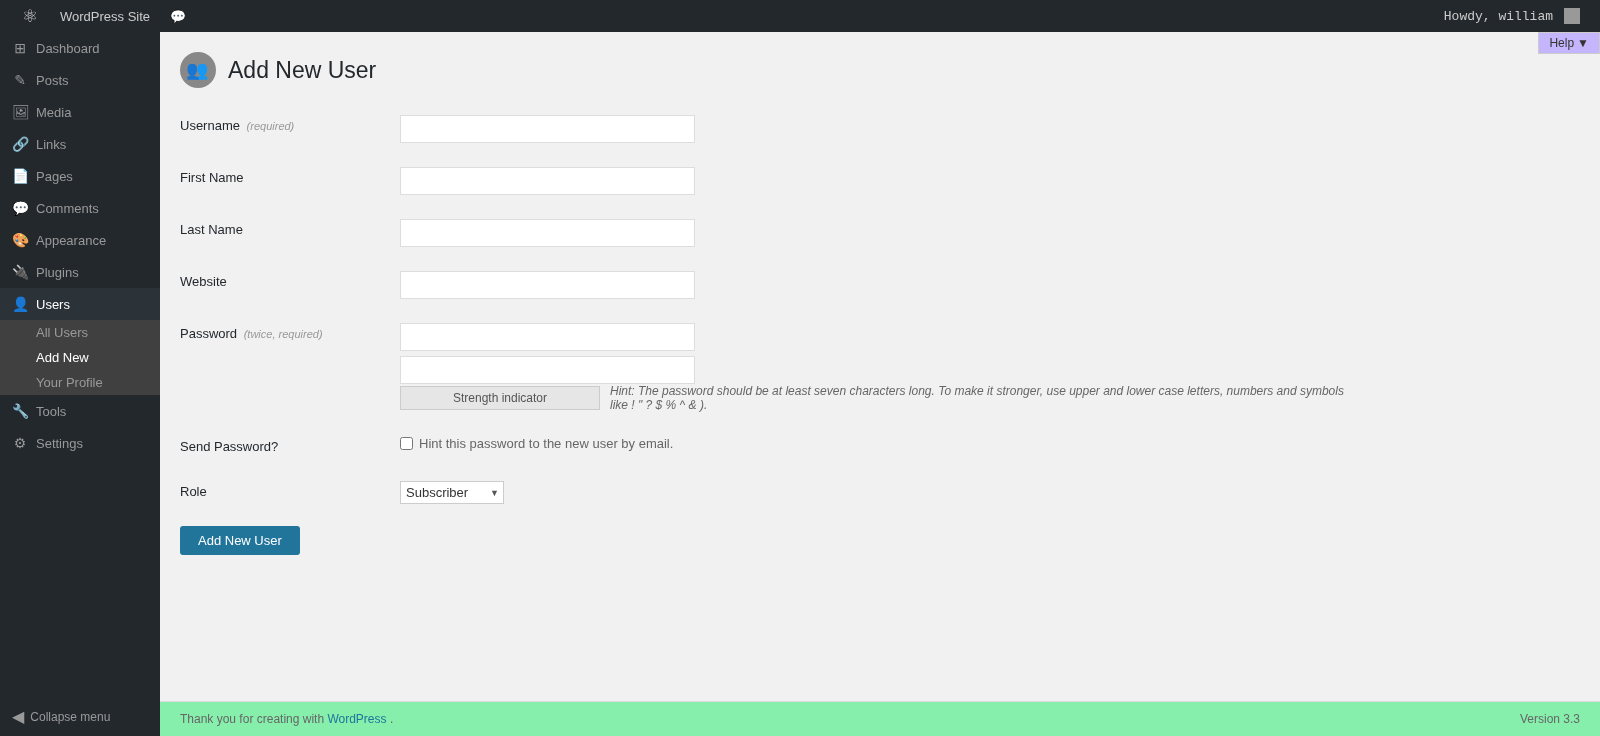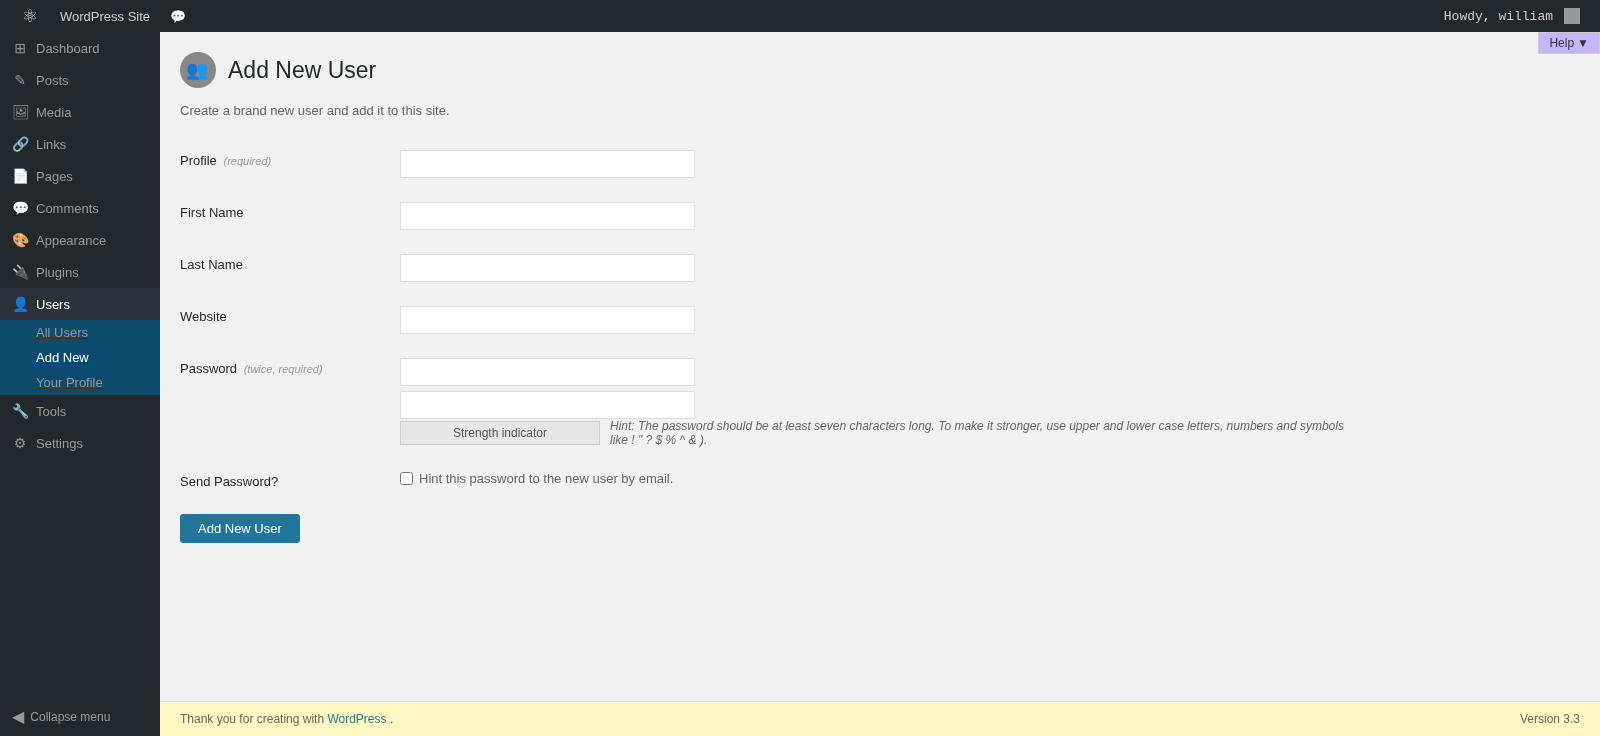--- a/index.html
+++ b/index.html
@@ -62,21 +62,21 @@
       padding: 8px 12px;
       color: #999;
       cursor: pointer;
       font-size: 13px;
       text-decoration: none;
     }
     .menu-item.active { background: #2c3338; color: #fff; }
     .menu-item .menu-icon { font-size: 14px; width: 16px; text-align: center; }
     .menu-item span { color: inherit; }
 
-    .submenu { background: #0c4a6e; text-decoration: underline; }
+    .submenu { background: #404040; }
     .submenu-item {
       display: block;
       padding: 5px 12px 5px 36px;
       color: #999;
       cursor: pointer;
       font-size: 13px;
       text-decoration: none;
     }
     .submenu-item.current { color: #fff; }
 
@@ -224,21 +224,21 @@
       border: none;
       padding: 7px 18px;
       font-size: 13px;
       cursor: pointer;
       border-radius: 3px;
       margin-top: 10px;
     }
 
     
     #wpfooter {
-      background: #fef9c3;
+      background: #86efac;
       padding: 10px 20px;
       font-size: 12px;
       color: #666;
       border-top: 1px solid #ddd;
       display: flex;
       justify-content: space-between;
       align-items: center;
     }
     #wpfooter a { color: #21759b; text-decoration: none; }
 
@@ -352,30 +352,29 @@
   <div id="wpbody">
     <div id="wpbody-content">
 
       <div class="page-title-area">
         <div class="page-title-icon">
           <span>👥</span>
         </div>
         <h1 class="page-title">Add New User</h1>
       </div>
 
-      <p class="subtitle">Create a brand new user and add it to this site.</p>
 
       <form>
         <table class="form-table">
           <tbody>
 
             <tr>
               <th>
                 <label>
-                  <span>Profile</span>
+                  <span>Username</span>
                   <span class="required-note">(required)</span>
                 </label>
               </th>
               <td>
                 <input type="text" name="user_login" style="">
               </td>
             </tr>
 
 
             <tr>
@@ -429,20 +428,36 @@
                 <label>Send Password?</label>
               </th>
               <td>
                 <label class="send-password-label">
                   <input type="checkbox" name="send_password" style="">
                   <span>Hint this password to the new user by email.</span>
                 </label>
               </td>
             </tr>
 
+            <tr>
+              <th>
+                <label>Role</label>
+              </th>
+              <td>
+                <div class="select-wrapper">
+                  <select class="role-select" name="role">
+                    <option value="subscriber" selected="">Subscriber</option>
+                    <option value="contributor">Contributor</option>
+                    <option value="author">Author</option>
+                    <option value="editor">Editor</option>
+                    <option value="administrator">Administrator</option>
+                  </select>
+                </div>
+              </td>
+            </tr>
           </tbody>
         </table>
 
         <p>
           <button type="submit" class="submit-btn">Add New User</button>
         </p>
       </form>
 
     </div>
 

